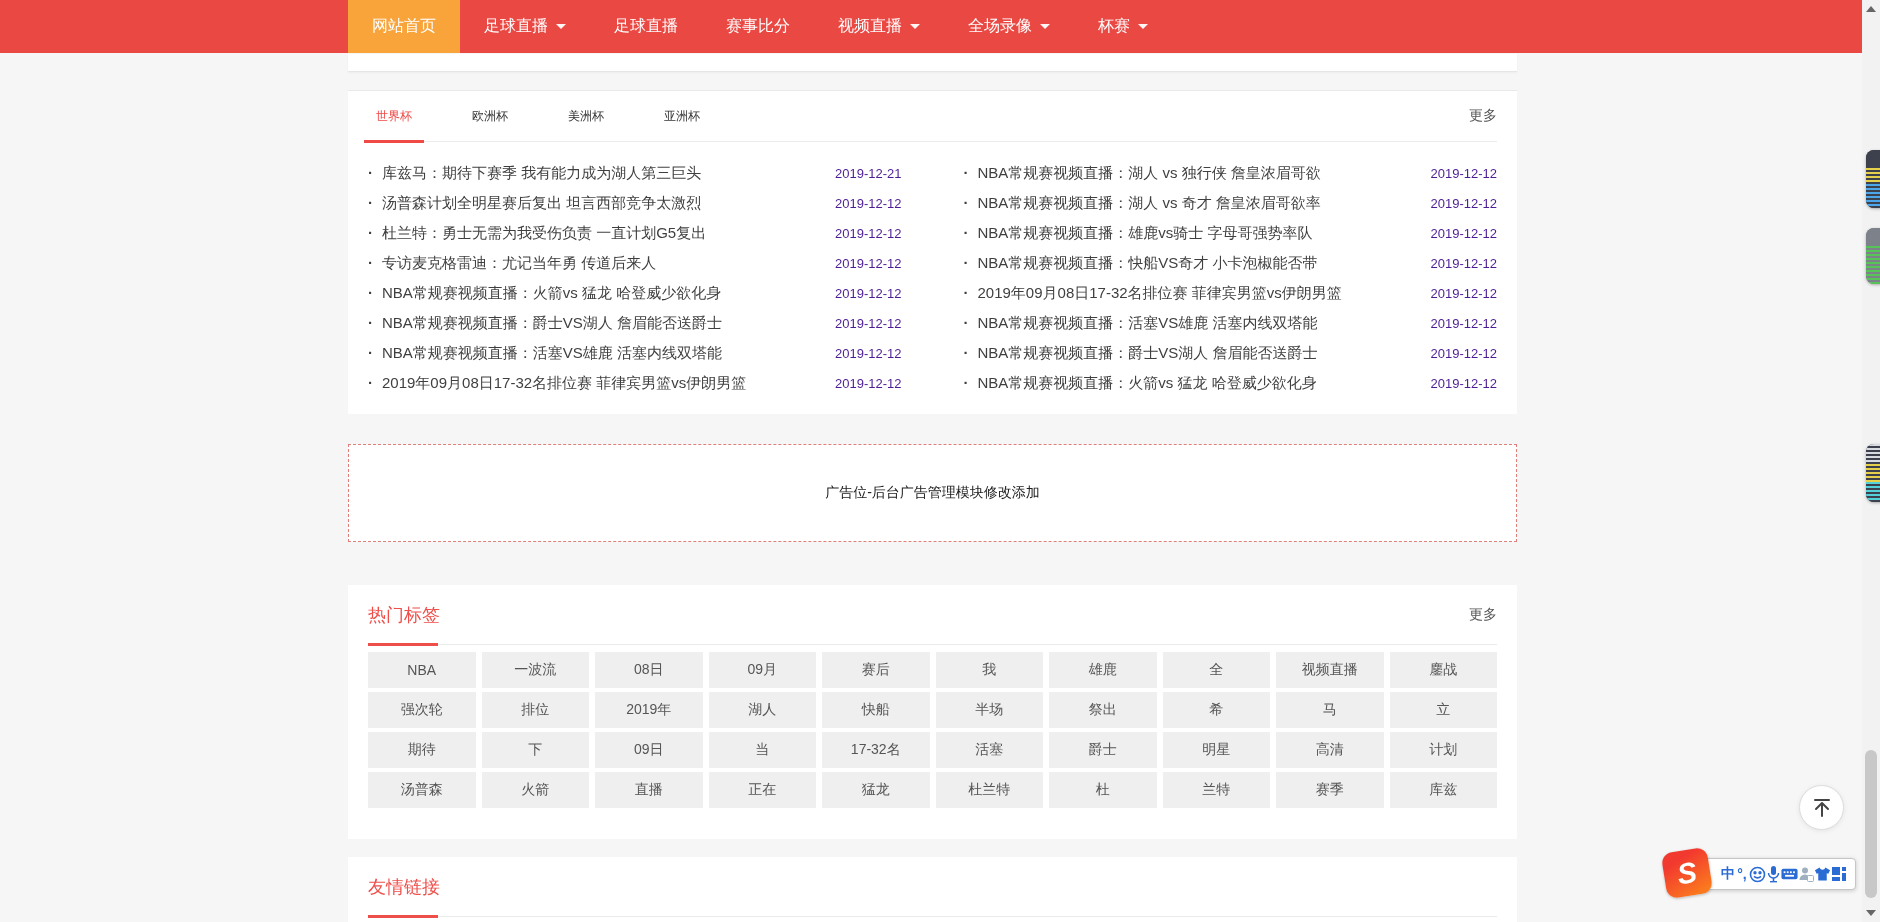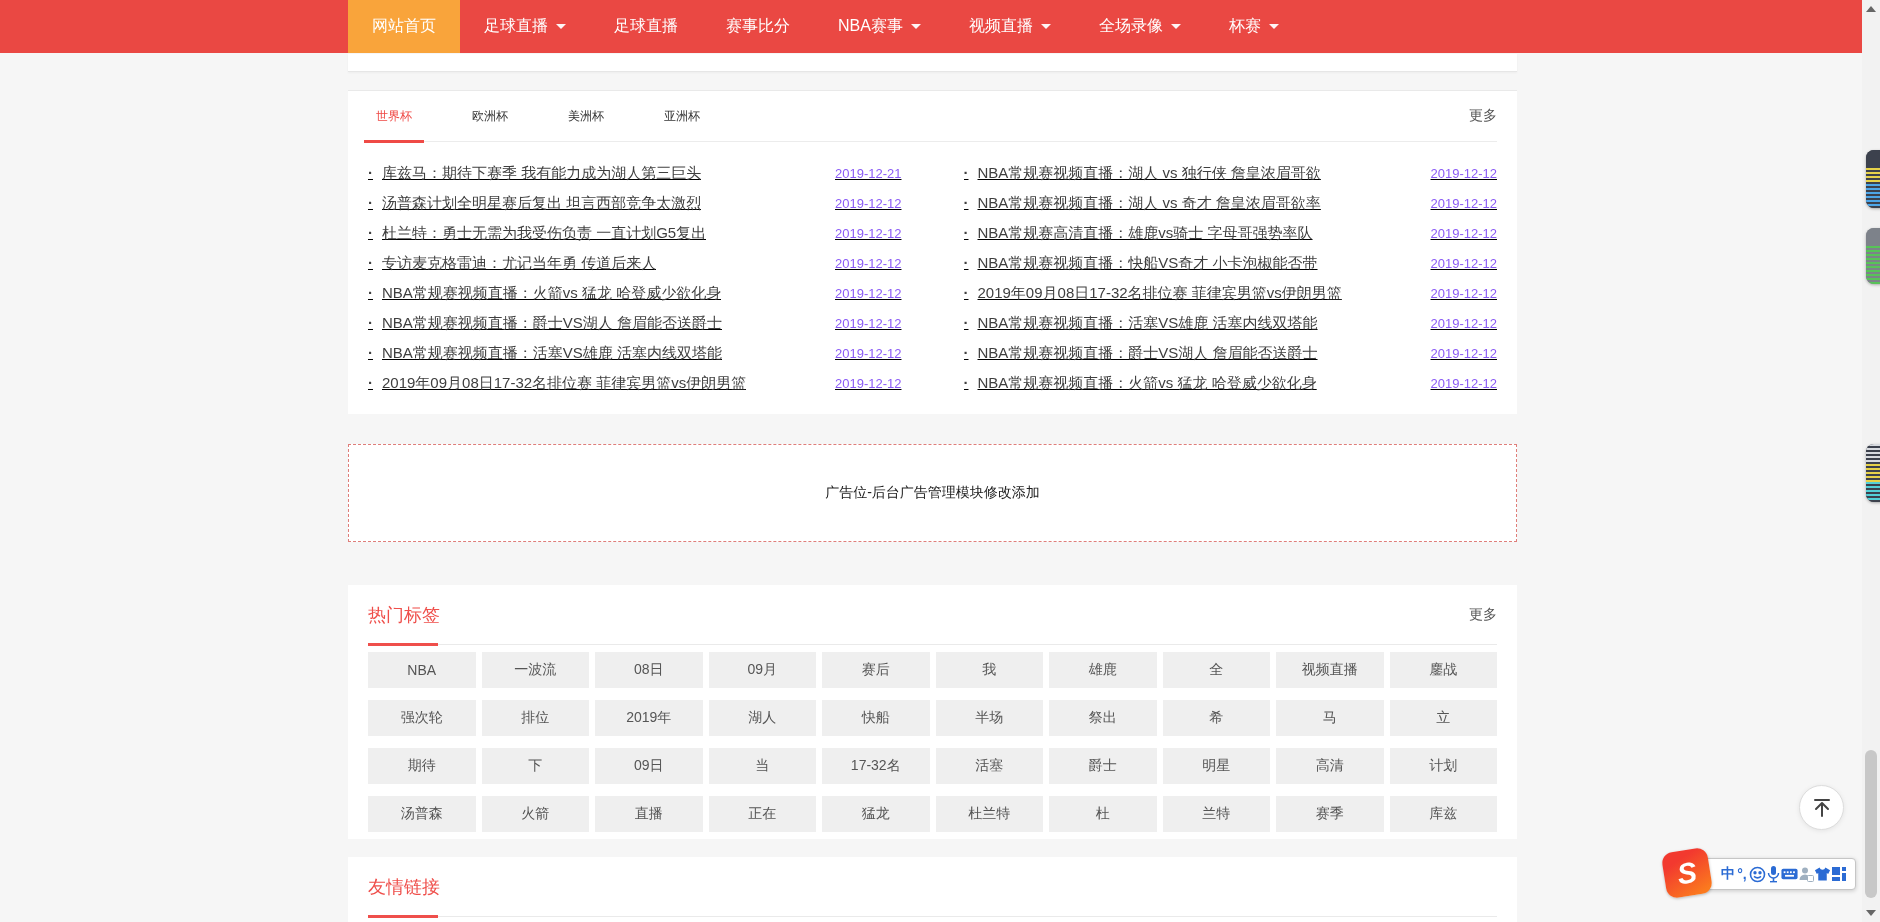--- a/index.html
+++ b/index.html
@@ -22,38 +22,38 @@
 
   
   .news-card { height:324px; border-top:1px solid #e9e9e9; padding:0 20px; margin-bottom:30px; }
   .tab-row { height:51px; display:flex; align-items:center; border-bottom:1px solid #ececec; }
   .tabs { display:flex; height:100%; }
   .tab { position:relative; display:flex; align-items:center; height:100%; padding:0 8px; margin-right:44px;
     font-size:12px; color:#333; cursor:pointer; }
   .tab.active { color:#ef4a46; }
   .tab.active::after { content:""; position:absolute; left:-4px; right:-4px; bottom:-2px; height:3px; background:#ef4a46; }
   .more-link { margin-left:auto; font-size:14px; color:#555; cursor:pointer; }
-  .news-grid { display:grid; grid-template-columns:1fr 1fr; column-gap:62px; padding-top:16px;text-decoration:underline; }
+  .news-grid { display:grid; grid-template-columns:1fr 1fr; column-gap:62px; padding-top:16px; }
   .news-item { display:flex; align-items:center; justify-content:space-between; height:30px; font-size:15px; }
   .news-title { color:#3f3f3f; white-space:nowrap; overflow:hidden; cursor:pointer; }
   .news-title::before { content:"·"; font-weight:bold; margin-right:9px; color:#3f3f3f; }
-  .news-date { color:#8b5cf6; font-size:13px; margin-left:4px; flex-shrink:0; }
+  .news-date { color:#4c1d95; font-size:13px; margin-left:4px; flex-shrink:0; }
 
   
   .ad-card { height:98px; border:1px dashed #df7e7a; display:flex; align-items:center; justify-content:center;
     font-size:14px; color:#222; margin-bottom:43px; }
 
   
   .section-title-row { position:relative; height:60px; display:flex; align-items:center; border-bottom:1px solid #eaeaea; }
   .section-title-row::after { content:""; position:absolute; left:0; bottom:-2px; width:70px; height:3px; background:#ef4f4b; }
   .section-title { font-size:18px; color:#ef4f4b; }
 
   
   .tags-card { height:254px; padding:0 20px 30px; margin-bottom:18px; }
-  .tags-grid { margin-top:7px; display:grid; grid-template-columns:repeat(10,1fr); gap:12px 6px; }
+  .tags-grid { margin-top:7px; display:grid; grid-template-columns:repeat(10,1fr); gap:4px 6px; }
   .tag { height:36px; background:#efefef; display:flex; align-items:center; justify-content:center;
     font-size:14px; color:#555; cursor:pointer; }
 
   
   .links-card { height:160px; padding:0 20px; }
 
   
   .back-top { position:absolute; left:1799px; top:785px; width:45px; height:45px; border-radius:50%;
     background:#fff; border:1px solid #ddd; box-shadow:0 1px 5px rgba(0,0,0,.08);
     display:flex; align-items:center; justify-content:center; z-index:40; cursor:pointer; }
@@ -98,24 +98,20 @@
         <span>足球直播</span>
         <span class="caret"></span>
       </div>
       <div class="nav-item">
         <span>足球直播</span>
       </div>
       <div class="nav-item">
         <span>赛事比分</span>
       </div>
       <div class="nav-item">
-        <span>NBA赛事</span>
-        <span class="caret"></span>
-      </div>
-      <div class="nav-item">
         <span>视频直播</span>
         <span class="caret"></span>
       </div>
       <div class="nav-item">
         <span>全场录像</span>
         <span class="caret"></span>
       </div>
       <div class="nav-item">
         <span>杯赛</span>
         <span class="caret"></span>
@@ -183,21 +179,21 @@
       <div>
           <div class="news-item">
             <span class="news-title">NBA常规赛视频直播：湖人 vs 独行侠 詹皇浓眉哥欲</span>
             <span class="news-date">2019-12-12</span>
           </div>
           <div class="news-item">
             <span class="news-title">NBA常规赛视频直播：湖人 vs 奇才 詹皇浓眉哥欲率</span>
             <span class="news-date">2019-12-12</span>
           </div>
           <div class="news-item">
-            <span class="news-title">NBA常规赛高清直播：雄鹿vs骑士 字母哥强势率队</span>
+            <span class="news-title">NBA常规赛视频直播：雄鹿vs骑士 字母哥强势率队</span>
             <span class="news-date">2019-12-12</span>
           </div>
           <div class="news-item">
             <span class="news-title">NBA常规赛视频直播：快船VS奇才 小卡泡椒能否带</span>
             <span class="news-date">2019-12-12</span>
           </div>
           <div class="news-item">
             <span class="news-title">2019年09月08日17-32名排位赛 菲律宾男篮vs伊朗男篮</span>
             <span class="news-date">2019-12-12</span>
           </div>

